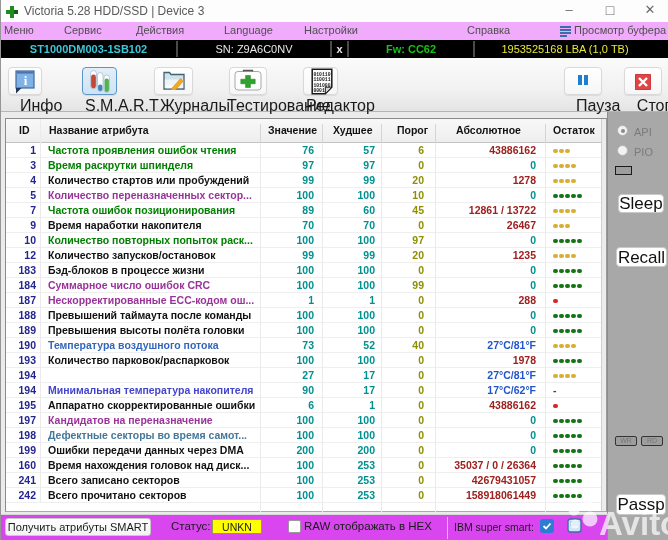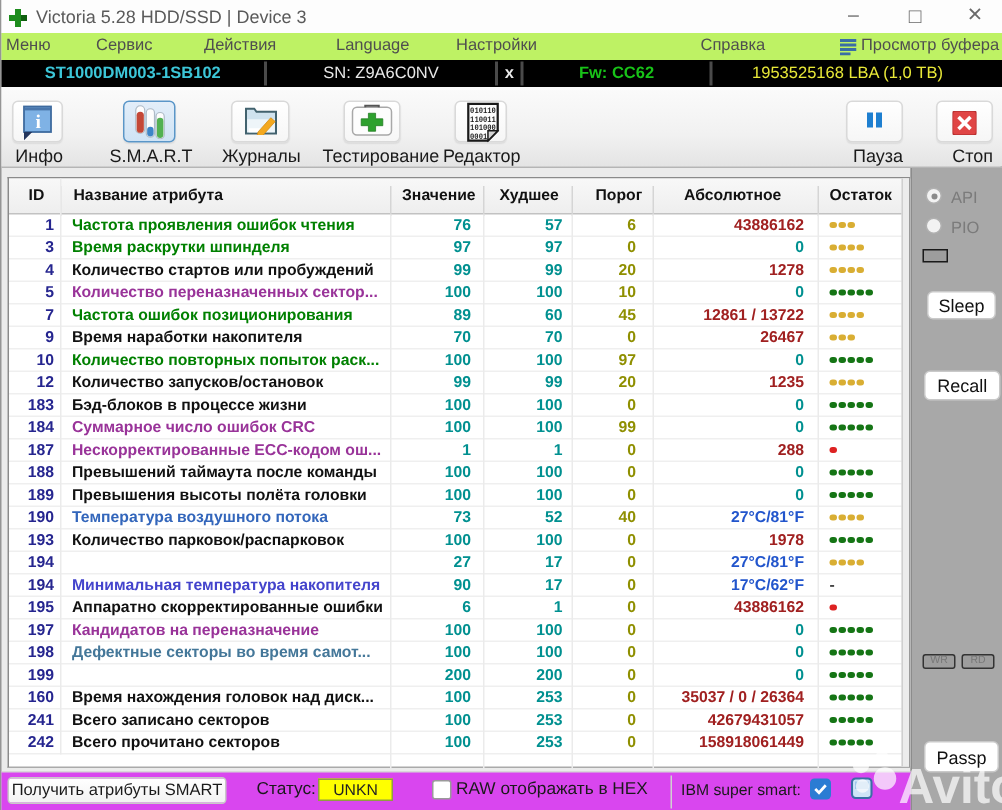--- a/index.html
+++ b/index.html
@@ -3,30 +3,30 @@
 <style>
 * {margin:0;padding:0;box-sizing:border-box;}
 html,body {width:668px;height:540px;overflow:hidden;font-family:"Liberation Sans",sans-serif;}
 #win {position:relative;width:668px;height:540px;background:#ebebeb;border-left:1px solid #959595;border-right:1px solid #959595;}
 
 #title {position:absolute;left:0;top:0;width:668px;height:22px;background:#fdfdfd;}
 #tcross {position:absolute;left:5px;top:6px;width:12px;height:12px;}
 #ttext {position:absolute;top:4px;font-size:12px;color:#5a5a5a;}
 .wbtn {position:absolute;top:0;width:44px;height:22px;color:#6a6a6a;text-align:center;font-size:13px;line-height:20px;}
 
-#menu {position:absolute;left:0;top:22px;width:668px;height:18px;background:#bef264;font-size:11px;color:#4f4f4f;}
+#menu {position:absolute;left:0;top:22px;width:668px;height:18px;background:#f0abfc;font-size:11px;color:#4f4f4f;}
 #menu span {position:absolute;top:2px;}
 
 #dbar {position:absolute;left:0;top:40px;width:668px;height:18px;background:#000;font-size:11px;font-weight:bold;}
 #dbar .seg {position:absolute;top:0;height:18px;line-height:18px;text-align:center;}
 #dbar .sep {position:absolute;top:1px;width:2px;height:16px;background:#4a4a4a;}
 
 #tbar {position:absolute;left:0;top:58px;width:668px;height:54px;background:linear-gradient(#fbfbfb,#f1f1f1 60%,#e4e4e4);border-bottom:1px solid #b5b5b5;}
 .tbtn {position:absolute;top:9px;height:28px;background:linear-gradient(#fff,#f6f6f6);border:1px solid #d9d9d9;border-radius:4px;box-shadow:0 1px 1px rgba(0,0,0,0.08);}
-.tlbl {position:absolute;top:39px;font-size:12px;color:#1a1a1a;text-align:right;}
+.tlbl {position:absolute;top:39px;font-size:16px;color:#1a1a1a;text-align:center;margin-left:12px;}
 
 #panel {position:absolute;left:606px;top:112px;width:62px;height:428px;background:#a8a8a8;border-left:1px solid #8c8c8c;}
 #grid {position:absolute;left:4px;top:118px;width:602px;height:394px;background:#fff;border:1px solid;border-color:#8a8a8a #9a9a9a #aaa #8a8a8a;}
 #ghead {position:absolute;left:0;top:0;width:600px;height:24px;background:linear-gradient(#f8f8f8,#eee);border-bottom:1px solid #c2c2c2;font-size:10.5px;font-weight:bold;color:#111;}
 #ghead span {position:absolute;top:5px;}
 #gbody {position:absolute;left:0;top:24px;width:600px;height:360px;font-size:10.5px;font-weight:bold;}
 .row {position:absolute;left:0;width:600px;height:15px;line-height:15px;border-bottom:1px solid #efefef;}
 .row > span {position:absolute;top:0;height:15px;}
 .c-id {left:0;width:30px;text-align:right;color:#25258f;}
 .c-name {left:42px;width:212px;white-space:nowrap;overflow:hidden;}
@@ -43,21 +43,21 @@
 .dot {display:inline-block;width:4.5px;height:4.5px;border-radius:50%;margin-right:1.5px;vertical-align:1px;}
 .od {background:#d9ae33;} .gd {background:#157515;} .rd {background:#dd2222;}
 .dash {color:#444;font-weight:bold;}
 #sbtrack {position:absolute;right:0;top:0;width:5px;height:392px;background:#ececec;border-left:1px solid #cfcfcf;}
 
 #status {position:absolute;left:0;top:514px;width:606px;height:26px;background:#d946ef;border-top:1px solid #d8d8d8;font-size:11.5px;color:#1a1a1a;}
 .sbtn {position:absolute;background:linear-gradient(#fff,#f2f2f2);border:1px solid #c9c9c9;border-radius:3px;text-align:center;white-space:nowrap;font-size:11px;}
 
 .prad {position:absolute;width:11px;height:11px;border-radius:50%;background:#f2f2f2;border:1px solid #b0b0b0;}
 .plbl {position:absolute;font-size:11px;color:#7b7b7b;text-align:center;}
-.pbtn {position:absolute;background:#fff;border:1px solid #c9c9c9;border-radius:4px;text-align:center;font-size:12px;color:#111;}
+.pbtn {position:absolute;background:#fff;border:1px solid #c9c9c9;border-radius:4px;text-align:center;font-size:17px;color:#111;}
 .tinybtn {position:absolute;width:22px;height:10px;background:#9d9d9d;border:1px solid #333;border-radius:2px;font-size:7px;color:#787878;text-align:center;line-height:8px;}
 
 #wm {position:absolute;left:561px;top:497px;width:112px;height:44px;pointer-events:none;}
 </style></head>
 <body>
 <div id="win">
 <div id="title">
  <svg id="tcross" viewBox="0 0 12 12">
         <path d="M4 0h4v4h4v4H8v4H4V8H0V4h4z" fill="#1d8c1d"></path>
         <path d="M8 4h4v4H8z" fill="#0f5f0f"></path>
@@ -359,20 +359,21 @@
           <span class="c-id">198</span>
           <span class="c-name b3">Дефектные секторы во время самот...</span>
           <span class="c-v1 tv">100</span>
           <span class="c-v2 tv">100</span>
           <span class="c-v3 ov">0</span>
           <span class="c-ab t">0</span>
           <span class="c-dots"><span class="dot gd"></span><span class="dot gd"></span><span class="dot gd"></span><span class="dot gd"></span><span class="dot gd"></span></span>
         </div>
 <div class="row" style="top:300px">
           <span class="c-id">199</span>
+          <span class="c-name k">Ошибки передачи данных через DMA</span>
           <span class="c-v1 tv">200</span>
           <span class="c-v2 tv">200</span>
           <span class="c-v3 ov">0</span>
           <span class="c-ab t">0</span>
           <span class="c-dots"><span class="dot gd"></span><span class="dot gd"></span><span class="dot gd"></span><span class="dot gd"></span><span class="dot gd"></span></span>
         </div>
 <div class="row" style="top:315px">
           <span class="c-id">160</span>
           <span class="c-name k">Время нахождения головок над диск...</span>
           <span class="c-v1 tv">100</span>

